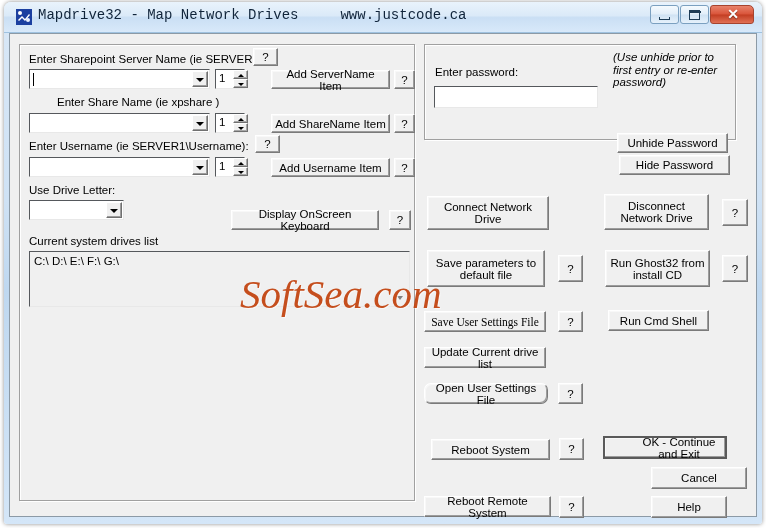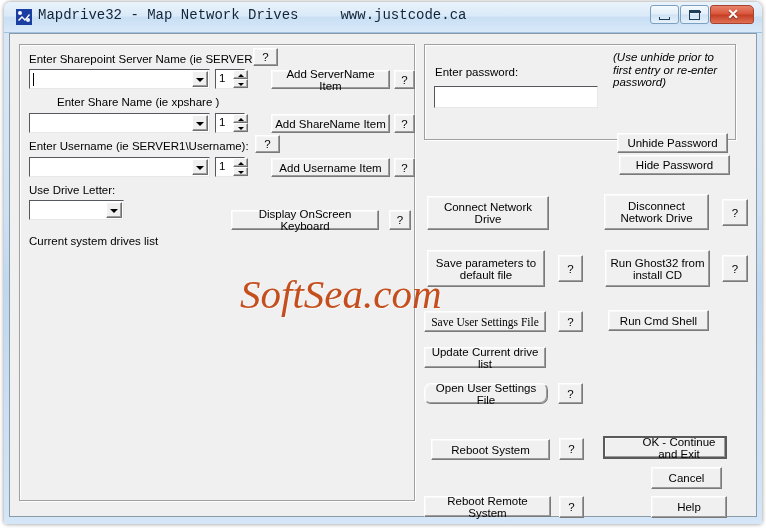--- a/index.html
+++ b/index.html
@@ -352,20 +352,24 @@
 
     <div class="lbl" style="left:19px; top:150px;">Use Drive Letter:</div>
     <div class="combo" style="left:19px; top:166px; width:95px; height:20px;">
       <span class="arrowbox"></span>
     </div>
 
     <div class="btn" style="left:221px; top:176px; width:148px; height:20px;">Display OnScreen Keyboard</div>
     <div class="btn" style="left:379px; top:176px; width:22px; height:20px;">?</div>
 
     <div class="lbl" style="left:19px; top:201px;">Current system drives list</div>
+    <div class="listbox" style="left:19px; top:217px; width:381px; height:56px;">
+      <span class="item">C:\ D:\ E:\ F:\ G:\</span>
+      <span class="lb-scroll-dn"></span>
+    </div>
 
     <div class="groupbox" style="left:414px; top:10px; width:312px; height:96px;">
     </div>
     <div class="lbl" style="left:425px; top:32px;">Enter password:</div>
     <div class="textbox" style="left:424px; top:52px; width:164px; height:22px;"></div>
 
     <div class="lbl" style="left:603px; top:17px; width:118px; white-space:normal; line-height:12.5px;font-style:italic;">(Use unhide prior to first entry  or re-enter password)</div>
     <div class="btn" style="left:607px; top:97px; width:111px; height:20px; top:99px;">Unhide Password</div>
     <div class="btn" style="left:609px; top:121px; width:111px; height:20px;">Hide Password</div>
 
@@ -390,18 +394,18 @@
     <div class="btn" style="left:414px; top:349px; width:124px; height:21px;border-radius:7px;">Open User Settings File</div>
     <div class="btn" style="left:548px; top:349px; width:25px; height:21px;">?</div>
 
     <div class="btn" style="left:421px; top:405px; width:119px; height:21px;">Reboot System</div>
     <div class="btn" style="left:549px; top:404px; width:25px; height:22px;">?</div>
 
     <div class="btn" style="left:414px; top:462px; width:127px; height:21px;">Reboot Remote System</div>
     <div class="btn" style="left:549px; top:462px; width:25px; height:22px;">?</div>
 
     <div class="btn default" style="left:593px; top:402px; width:124px; height:23px;">OK - Continue and Exit</div>
-    <div class="btn" style="left:641px; top:433px; width:71px; height:22px;">Cancel</div>
+    <div class="btn" style="left:641px; top:433px; width:96px; height:22px;">Cancel</div>
     <div class="btn" style="left:641px; top:462px; width:76px; height:22px;">Help</div>
 
     <div id="watermark">SoftSea.com</div>
   </div>
 </div>
 
 </body></html>

